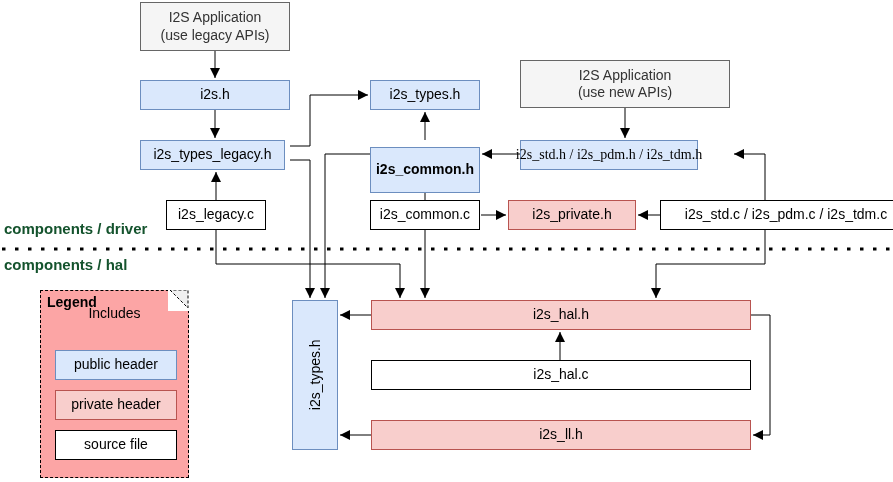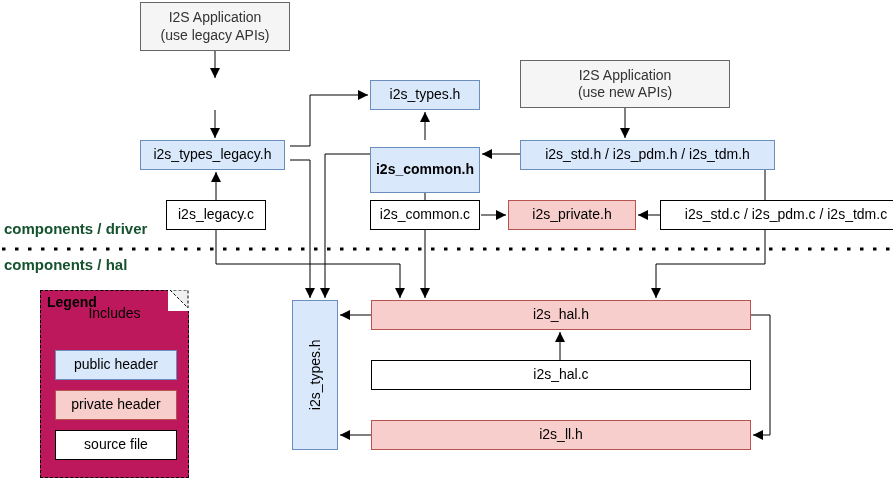--- a/index.html
+++ b/index.html
@@ -18,21 +18,21 @@
   .node.red   { background:#f8cecc; border:1px solid #b85450; }
   .node.white { background:#ffffff; border:1px solid #000000; }
   .node.gray  { background:#f5f5f5; border:1px solid #666666; color:#333333; flex-direction:column; }
   .vlabel { transform:rotate(-90deg); white-space:nowrap; }
   .section-label {
     position:absolute; left:4px; color:#14532d; font-weight:bold; font-size:15px;
     white-space:nowrap;
   }
   .legend {
     position:absolute; left:40px; top:290px; width:149px; height:188px;
-    border:1px dashed #000; box-sizing:border-box; background:#be185d;
+    border:1px dashed #000; box-sizing:border-box; background:#fca5a5;
   }
   .legend-title { position:absolute; left:6px; top:3px; font-weight:bold; font-size:14px; color:#000; }
   .legend-includes { position:absolute; left:0; top:14px; width:100%; text-align:center; font-size:14px; color:#000; }
   .fold-mask { position:absolute; top:-1px; right:-1px; width:21px; height:21px; background:#fff; }
   .fold-svg { position:absolute; top:-1px; right:-1px; width:21px; height:21px; }
 </style>
 </head>
 <body>
 
 <div id="canvas">
@@ -68,20 +68,23 @@
       <polyline points="751,315 770,315 770,435 753,435" marker-end="url(#arr)"></polyline>
       <polyline points="56,335 174,335" marker-end="url(#arr)"></polyline>
     </g>
   </svg>
 
   <div class="node gray" style="left:140px; top:2px; width:150px; height:49px;">
     <span>I2S Application</span>
     <span>(use legacy APIs)</span>
   </div>
 
+  <div class="node blue" style="left:140px; top:80px; width:150px; height:30px;">
+    <span>i2s.h</span>
+  </div>
 
   <div class="node blue" style="left:140px; top:140px; width:145px; height:30px;">
     <span>i2s_types_legacy.h</span>
   </div>
 
   <div class="node white" style="left:166px; top:200px; width:100px; height:30px;">
     <span>i2s_legacy.c</span>
   </div>
 
   <div class="node blue" style="left:370px; top:80px; width:110px; height:30px;">
@@ -94,21 +97,21 @@
 
   <div class="node white" style="left:370px; top:200px; width:110px; height:30px;">
     <span>i2s_common.c</span>
   </div>
 
   <div class="node gray" style="left:520px; top:60px; width:210px; height:48px;">
     <span>I2S Application</span>
     <span>(use new APIs)</span>
   </div>
 
-  <div class="node blue" style="left:520px; top:140px; width:255px; height:30px;">
+  <div class="node blue" style="left:520px; top:140px; width:178px; height:30px;font-family:Liberation Serif, serif;">
     <span>i2s_std.h / i2s_pdm.h / i2s_tdm.h</span>
   </div>
 
   <div class="node red" style="left:508px; top:200px; width:128px; height:30px;">
     <span>i2s_private.h</span>
   </div>
 
   <div class="node white" style="left:660px; top:200px; width:252px; height:30px;">
     <span>i2s_std.c / i2s_pdm.c / i2s_tdm.c</span>
   </div>

